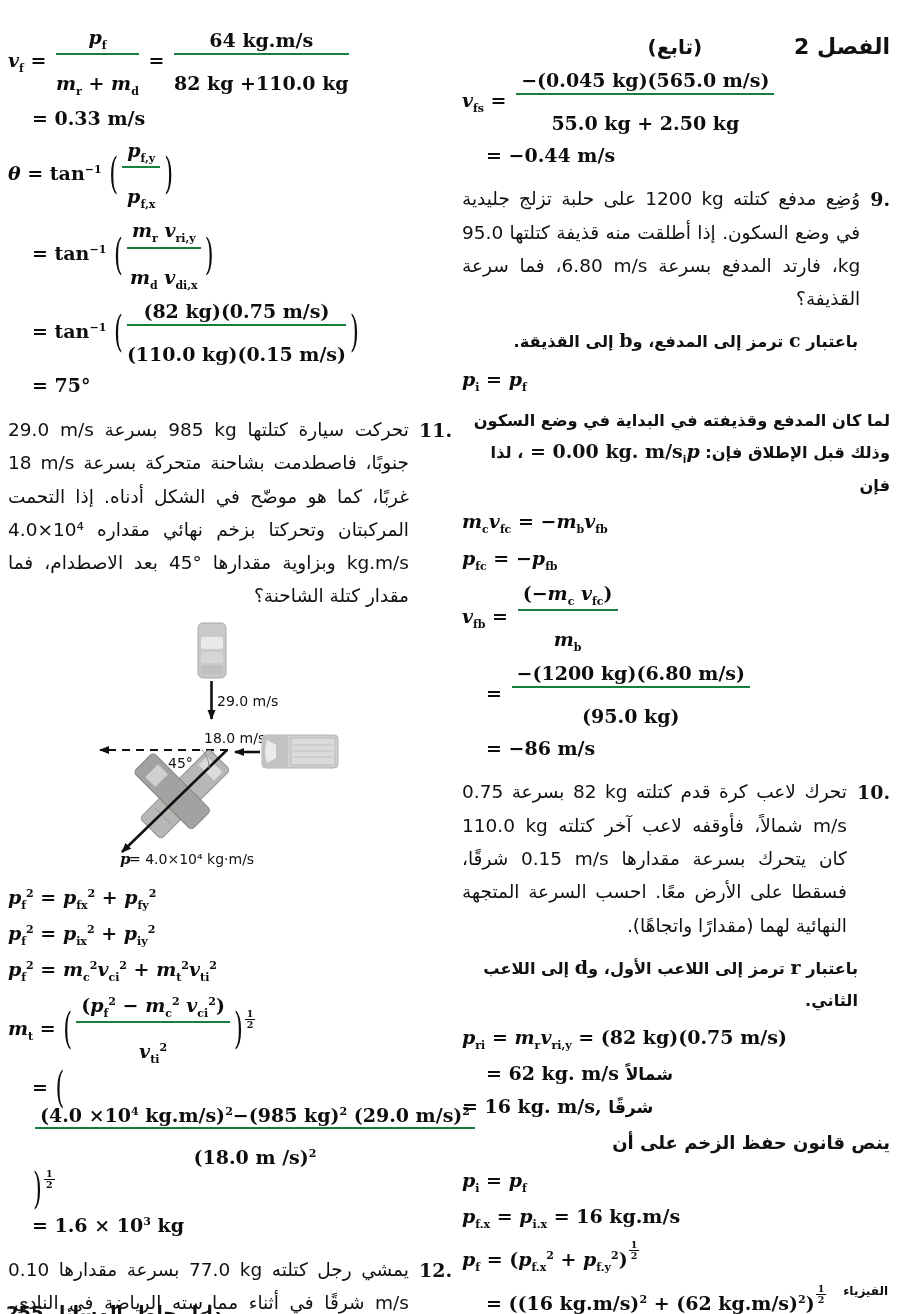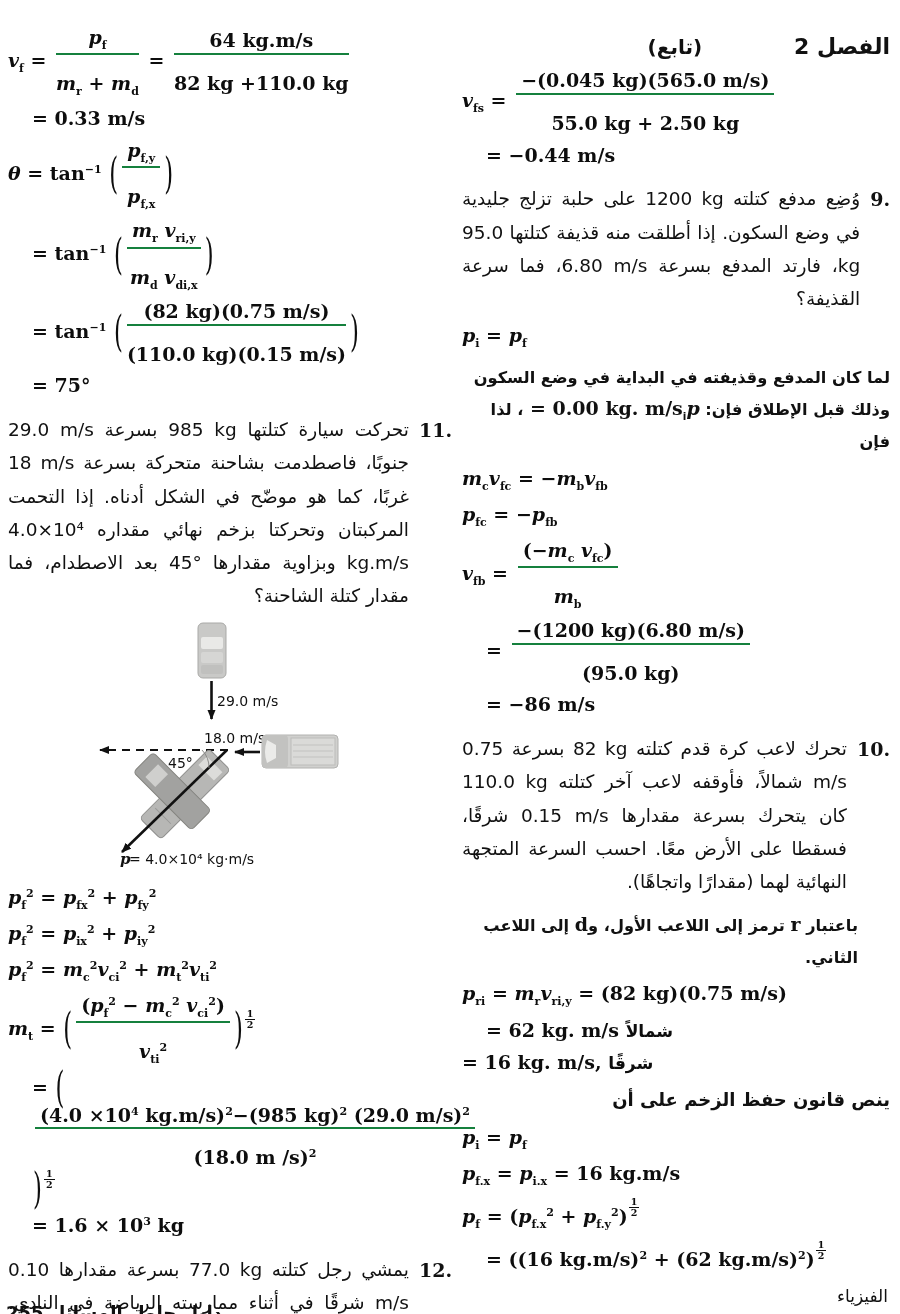--- a/index.html
+++ b/index.html
@@ -41,40 +41,41 @@
   .bnote{direction:rtl;text-align:right;font-weight:bold;font-size:18px;line-height:1.75;margin:9px 0;}
   .bnote.ind{margin-right:32px;}
   .bnote .mi,.bnote .mt{font-family:"DejaVu Serif",serif;font-size:19px;}
 
   
   .figure{margin:4px 0 2px 0;}
   .svg-lbl{font-family:"DejaVu Sans",sans-serif;font-size:14px;fill:#111;}
   .svg-p{font-family:"DejaVu Serif",serif;font-size:15px;font-weight:bold;fill:#111;}
 
   
-  .footer-right{position:absolute;right:12px;bottom:8px;font-weight:normal;font-size:17px;direction:rtl;}
+  .footer-right{position:absolute;right:12px;bottom:16px;font-weight:bold;font-size:12px;direction:rtl;}
   .footer-left{position:absolute;left:6px;bottom:-9px;font-weight:bold;font-size:18px;direction:rtl;}
 </style>
 </head>
 <body>
 
 <div class="page">
 
   <div class="col col-right">
     <div class="hdr">
       <span class="chap">الفصل 2</span>
       <span class="cont">(تابع)</span>
     </div>
     <div id="right-blocks">
         <div class="eq"><span class="mi">v</span><span class="msub">fs</span><span class="mt"> = </span><span class="fr"><span class="fr-n"><span class="mt">−(0.045 kg)(565.0 m/s)</span></span><span class="fr-d"><span class="mt">55.0 kg + 2.50 kg</span></span></span></div>
         <div class="eq ind"><span class="mt">= −0.44 m/s</span></div>
         <div class="problem">
           <span class="pnum">9.</span>
           <div class="ptext">وُضِع مدفع كتلته ⁦1200 kg⁩ على حلبة تزلج جليدية في وضع السكون. إذا أطلقت منه قذيفة كتلتها ⁦95.0 kg⁩، فارتد المدفع بسرعة ⁦6.80 m/s⁩، فما سرعة القذيفة؟</div>
         </div>
+        <div class="bnote ind"><span class="mar">باعتبار </span><span class="mt">c</span><span class="mar"> ترمز إلى المدفع، و</span><span class="mt">b</span><span class="mar"> إلى القذيقة.</span></div>
         <div class="eq"><span class="mi">p</span><span class="msub">i</span><span class="mt"> = </span><span class="mi">p</span><span class="msub">f</span></div>
         <div class="bnote"><span class="mar">لما كان المدفع وقذيفته في البداية في وضع السكون وذلك قبل الإطلاق فإن: </span><span class="mi">p</span><span class="msub">i</span><span class="mt"> = 0.00 kg. m/s</span><span class="mar">، لذا فإن</span></div>
         <div class="eq"><span class="mi">m</span><span class="msub">c</span><span class="mi">v</span><span class="msub">fc</span><span class="mt"> = −</span><span class="mi">m</span><span class="msub">b</span><span class="mi">v</span><span class="msub">fb</span></div>
         <div class="eq"><span class="mi">p</span><span class="msub">fc</span><span class="mt"> = −</span><span class="mi">p</span><span class="msub">fb</span></div>
         <div class="eq"><span class="mi">v</span><span class="msub">fb</span><span class="mt"> = </span><span class="fr"><span class="fr-n"><span class="mt">(−</span><span class="mi">m</span><span class="msub">c</span><span class="mt"> </span><span class="mi">v</span><span class="msub">fc</span><span class="mt">)</span></span><span class="fr-d"><span class="mi">m</span><span class="msub">b</span></span></span></div>
         <div class="eq ind"><span class="mt">= </span><span class="fr"><span class="fr-n"><span class="mt">−(1200 kg)(6.80 m/s)</span></span><span class="fr-d"><span class="mt">(95.0 kg)</span></span></span></div>
         <div class="eq ind"><span class="mt">= −86 m/s</span></div>
         <div class="problem">
           <span class="pnum">10.</span>
           <div class="ptext">تحرك لاعب كرة قدم كتلته ⁦82 kg⁩ بسرعة ⁦0.75 m/s⁩ شمالاً، فأوقفه لاعب آخر كتلته ⁦110.0 kg⁩ كان يتحرك بسرعة مقدارها ⁦0.15 m/s⁩ شرقًا، فسقطا على الأرض معًا. احسب السرعة المتجهة النهائية لهما (مقدارًا واتجاهًا).</div>

